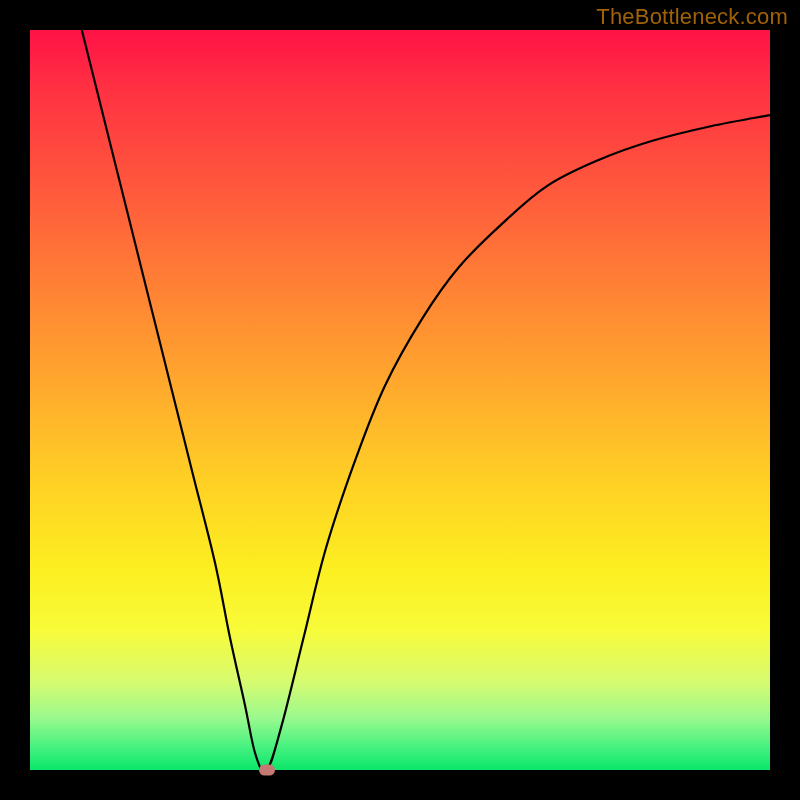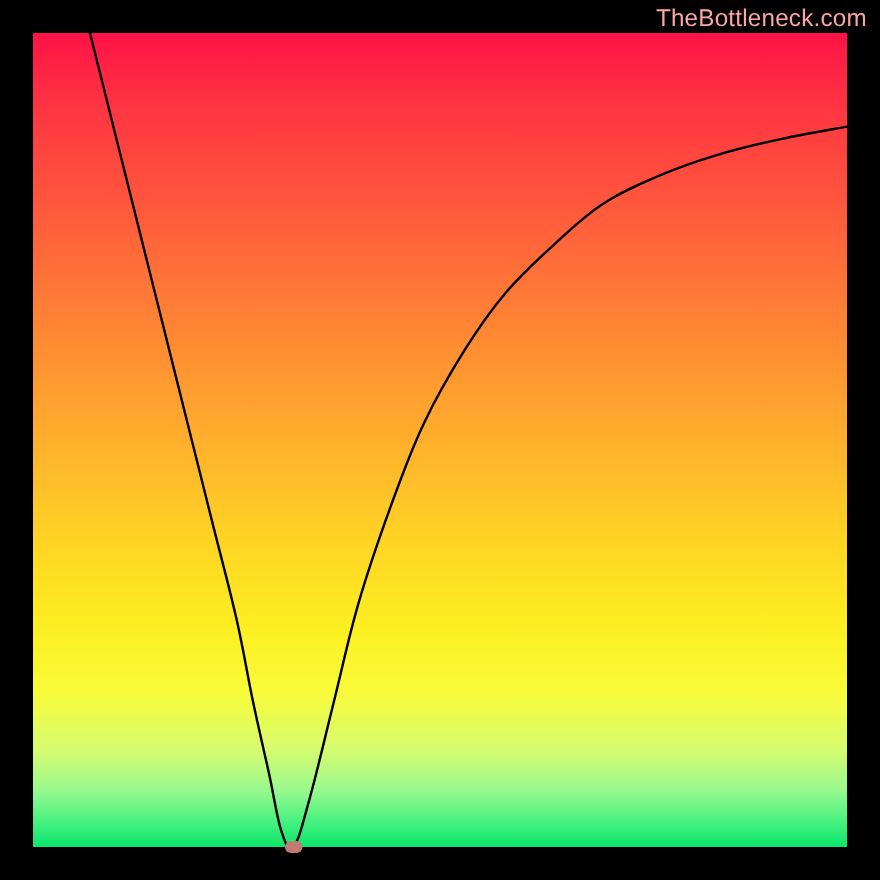--- a/index.html
+++ b/index.html
@@ -37,21 +37,21 @@
       #d7fb6f 88%,
       #99f98e 93%,
       #44f17f 97%,
       #0be66a 100%
     );
   }
   .watermark {
     position: absolute;
     top: 4px;
     right: 12px;
-    color: #fca5a5;
+    color: #a16207;
     font-size: 22px;
     font-weight: 500;
     letter-spacing: 0.2px;
     user-select: none;
   }
   svg.curve {
     position: absolute;
     left: 0;
     top: 0;
     width: 740px;

